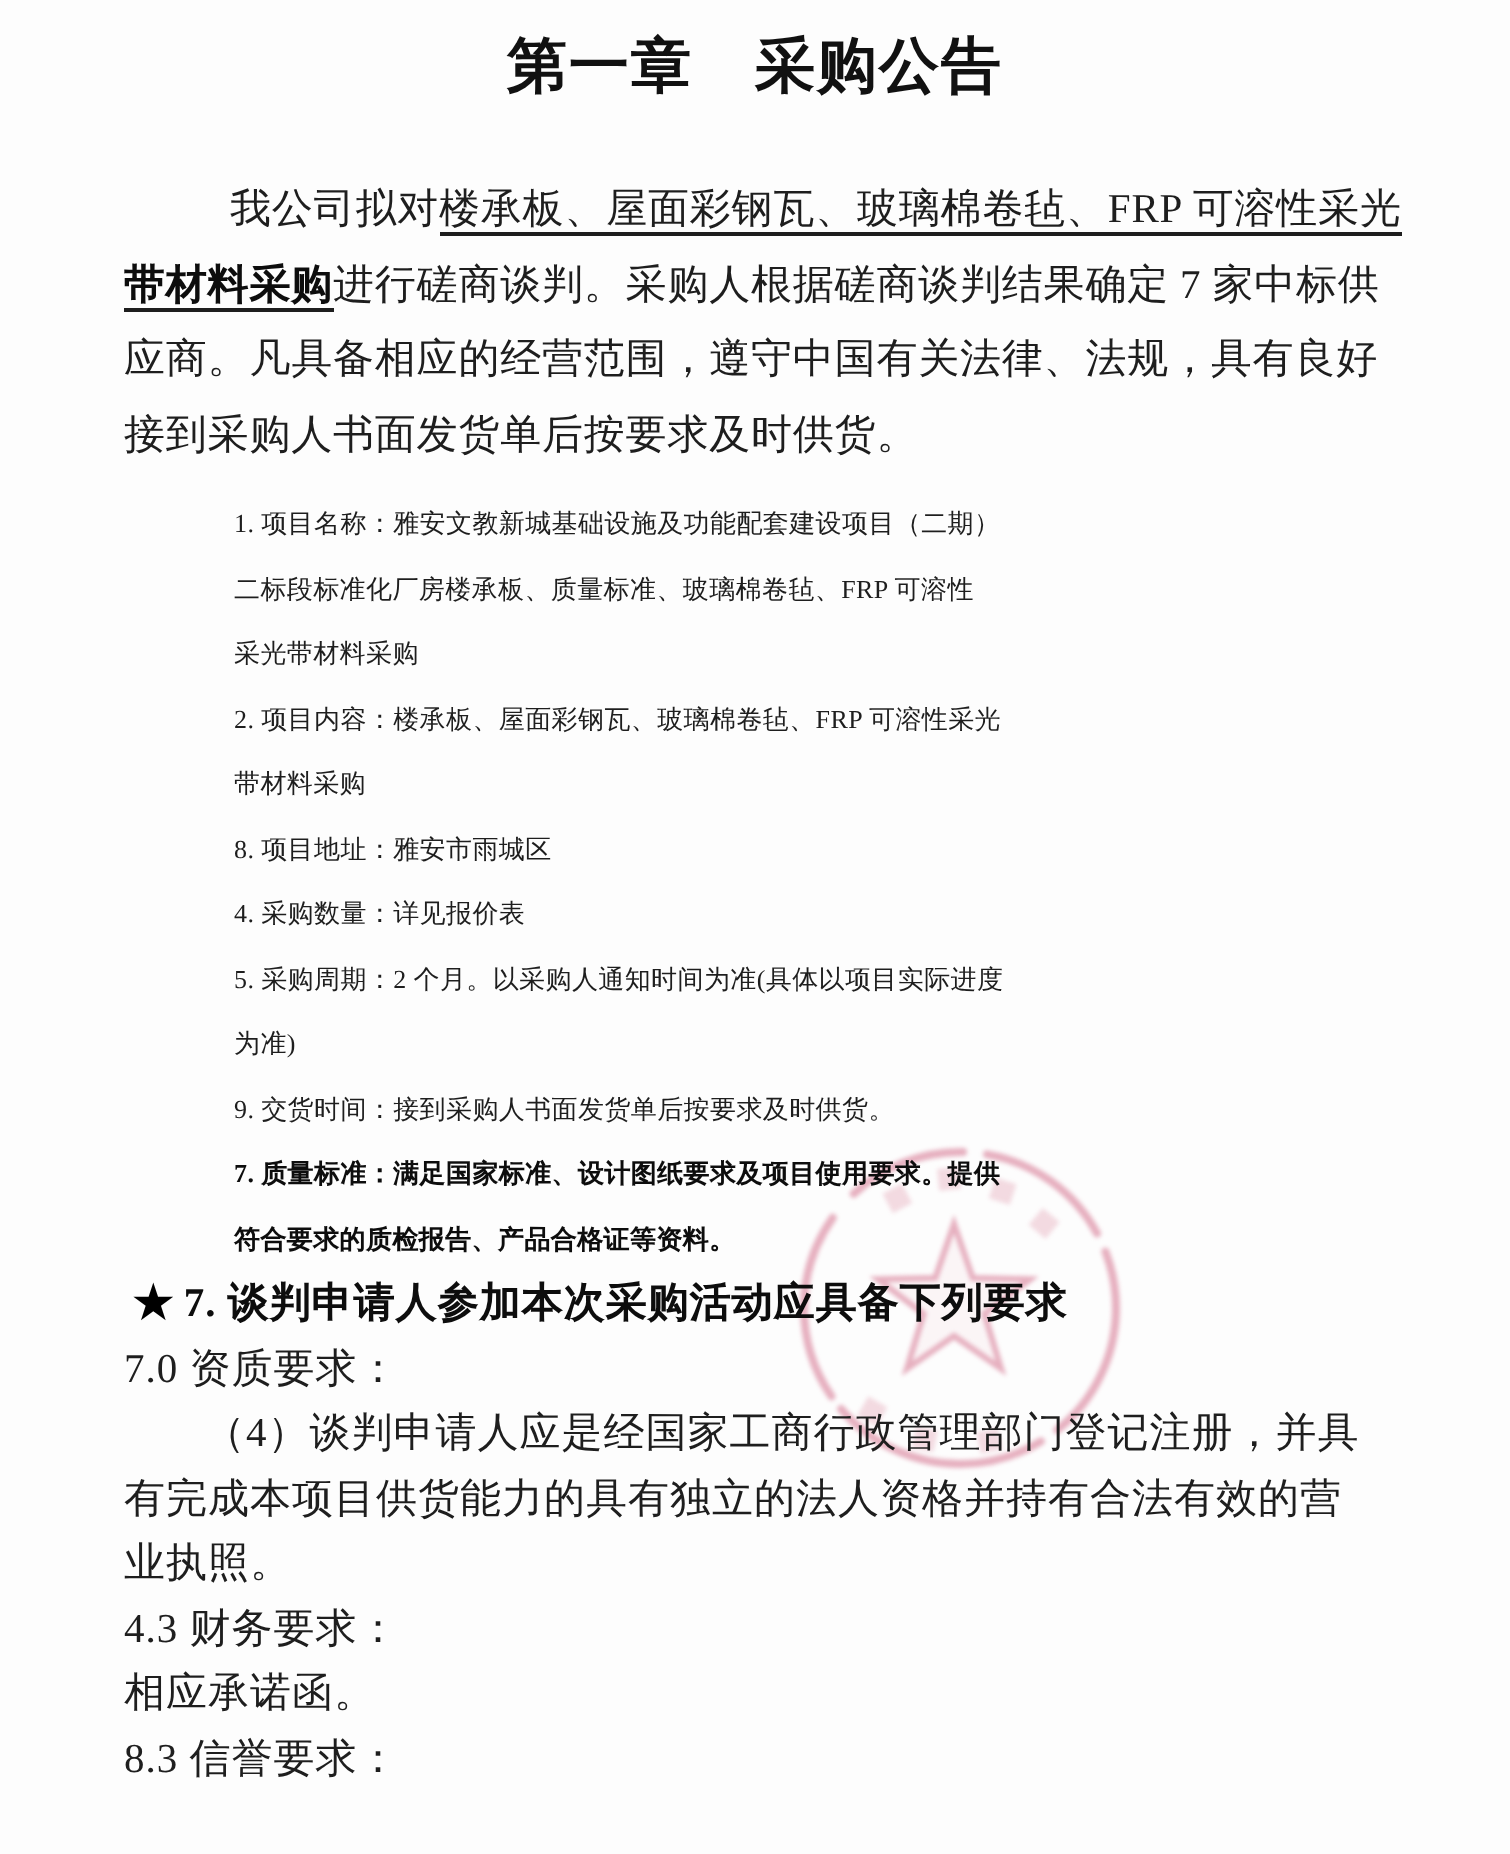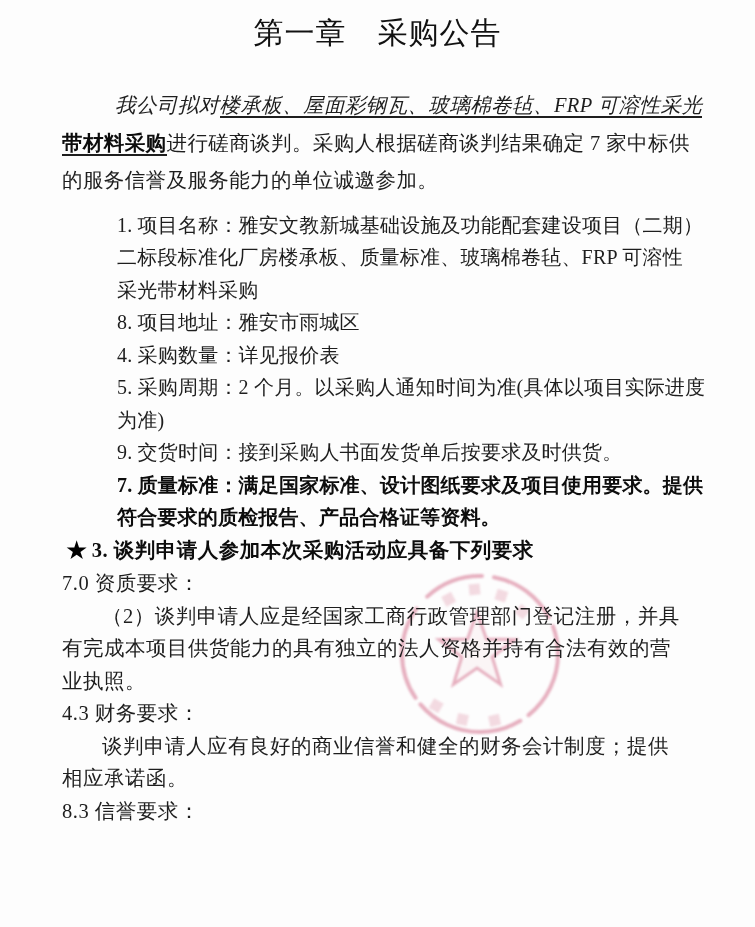--- a/index.html
+++ b/index.html
@@ -7,60 +7,65 @@
     width:755px;height:927px;
     background:#fdfdfd;
     font-family:"Liberation Serif","DejaVu Serif",serif;
     color:#1e1e1e;
     overflow:hidden;
     position:relative;
   }
   .doc{position:relative;width:755px;height:927px;z-index:1;}
   .title{
     margin:0;padding-top:13px;
-    font-size:30px;font-weight:normal;
+    font-size:30px;font-weight:bold;
     text-align:center;letter-spacing:1px;color:#111;
   }
   .intro{margin:33px 56px 0 62px;position:relative;z-index:2;}
   .intro .ln{line-height:37.5px;font-size:20.5px;letter-spacing:0.4px;white-space:nowrap;}
   .body{margin:9px 40px 0 62px;font-size:20.5px;letter-spacing:0.5px;position:relative;z-index:2;}
   .ln{line-height:32.5px;white-space:nowrap;}
-  .item{margin-left:55px;font-size:20px;letter-spacing:0.2px;}
+  .item{margin-left:55px;font-size:13px;letter-spacing:0.2px;}
   .b{font-weight:bold;color:#0d0d0d;}
   .u{border-bottom:2px solid #1e1e1e;padding-bottom:0px;}
-  .indent-p1{padding-left:53px;font-style:italic;}
+  .indent-p1{padding-left:53px;}
   .indent-p2{padding-left:40px;}
   .star{font-size:26px;margin-left:3px;margin-right:3px;vertical-align:-2px;color:#000;}
   .seal{
     position:absolute;left:395px;top:566px;width:170px;height:176px;
     z-index:0;opacity:0.55;filter:blur(1.1px);
     pointer-events:none;
   }
 </style>
 </head>
 <body>
 
 <div class="doc">
 
   <h1 class="title">第一章　采购公告</h1>
 
   <div class="intro">
     <div class="ln indent-p1"><span>我公司拟对</span><span class="u">楼承板、屋面彩钢瓦、玻璃棉卷毡、FRP 可溶性采光</span></div>
     <div class="ln"><span class="u b">带材料采购</span><span>进行磋商谈判。采购人根据磋商谈判结果确定 7 家中标供</span></div>
-    <div class="ln">的服务信誉及服务能力的单位诚邀参加。</div>
+    <div class="ln">应商。凡具备相应的经营范围，遵守中国有关法律、法规，具有良好</div>
+    <div class="ln">接到采购人书面发货单后按要求及时供货。</div>
   </div>
 
   <div class="body">
 
     <div class="item">
       <div class="ln">1. 项目名称：雅安文教新城基础设施及功能配套建设项目（二期）</div>
       <div class="ln">二标段标准化厂房楼承板、质量标准、玻璃棉卷毡、FRP 可溶性</div>
       <div class="ln">采光带材料采购</div>
     </div>
 
+    <div class="item">
+      <div class="ln">2. 项目内容：楼承板、屋面彩钢瓦、玻璃棉卷毡、FRP 可溶性采光</div>
+      <div class="ln">带材料采购</div>
+    </div>
 
     <div class="item">
       <div class="ln">8. 项目地址：雅安市雨城区</div>
     </div>
 
     <div class="item">
       <div class="ln">4. 采购数量：详见报价表</div>
     </div>
 
     <div class="item">
@@ -70,29 +75,28 @@
 
     <div class="item">
       <div class="ln">9. 交货时间：接到采购人书面发货单后按要求及时供货。</div>
     </div>
 
     <div class="item b">
       <div class="ln">7. 质量标准：满足国家标准、设计图纸要求及项目使用要求。提供</div>
       <div class="ln">符合要求的质检报告、产品合格证等资料。</div>
     </div>
 
-    <div class="ln"><span class="star">★</span><span class="b">3. 谈判申请人参加本次采购活动应具备下列要求</span></div>
+    <div class="ln"><span class="star">★</span><span class="b">7. 谈判申请人参加本次采购活动应具备下列要求</span></div>
 
     <div class="ln">7.0 资质要求：</div>
-    <div class="ln indent-p2">（2）谈判申请人应是经国家工商行政管理部门登记注册，并具</div>
+    <div class="ln indent-p2">（4）谈判申请人应是经国家工商行政管理部门登记注册，并具</div>
     <div class="ln">有完成本项目供货能力的具有独立的法人资格并持有合法有效的营</div>
     <div class="ln">业执照。</div>
 
     <div class="ln">4.3 财务要求：</div>
-    <div class="ln indent-p2">谈判申请人应有良好的商业信誉和健全的财务会计制度；提供</div>
     <div class="ln">相应承诺函。</div>
 
     <div class="ln">8.3 信誉要求：</div>
 
   </div>
 
   <svg class="seal" viewBox="0 0 170 176" xmlns="http://www.w3.org/2000/svg">
     <circle cx="85" cy="88" r="78" fill="none" stroke="#d4718d" stroke-width="4" stroke-dasharray="70 10 110 8 95 16 60 12" stroke-linecap="round"></circle>
     <g transform="translate(4,2)">
       <polygon points="78,44 87.4,71.06 116.04,71.64 93.22,88.94 101.51,116.36 78,100 54.49,116.36 62.78,88.94 39.96,71.64 68.6,71.06" fill="rgba(212,113,141,0.10)" stroke="#d4718d" stroke-width="3"></polygon>

